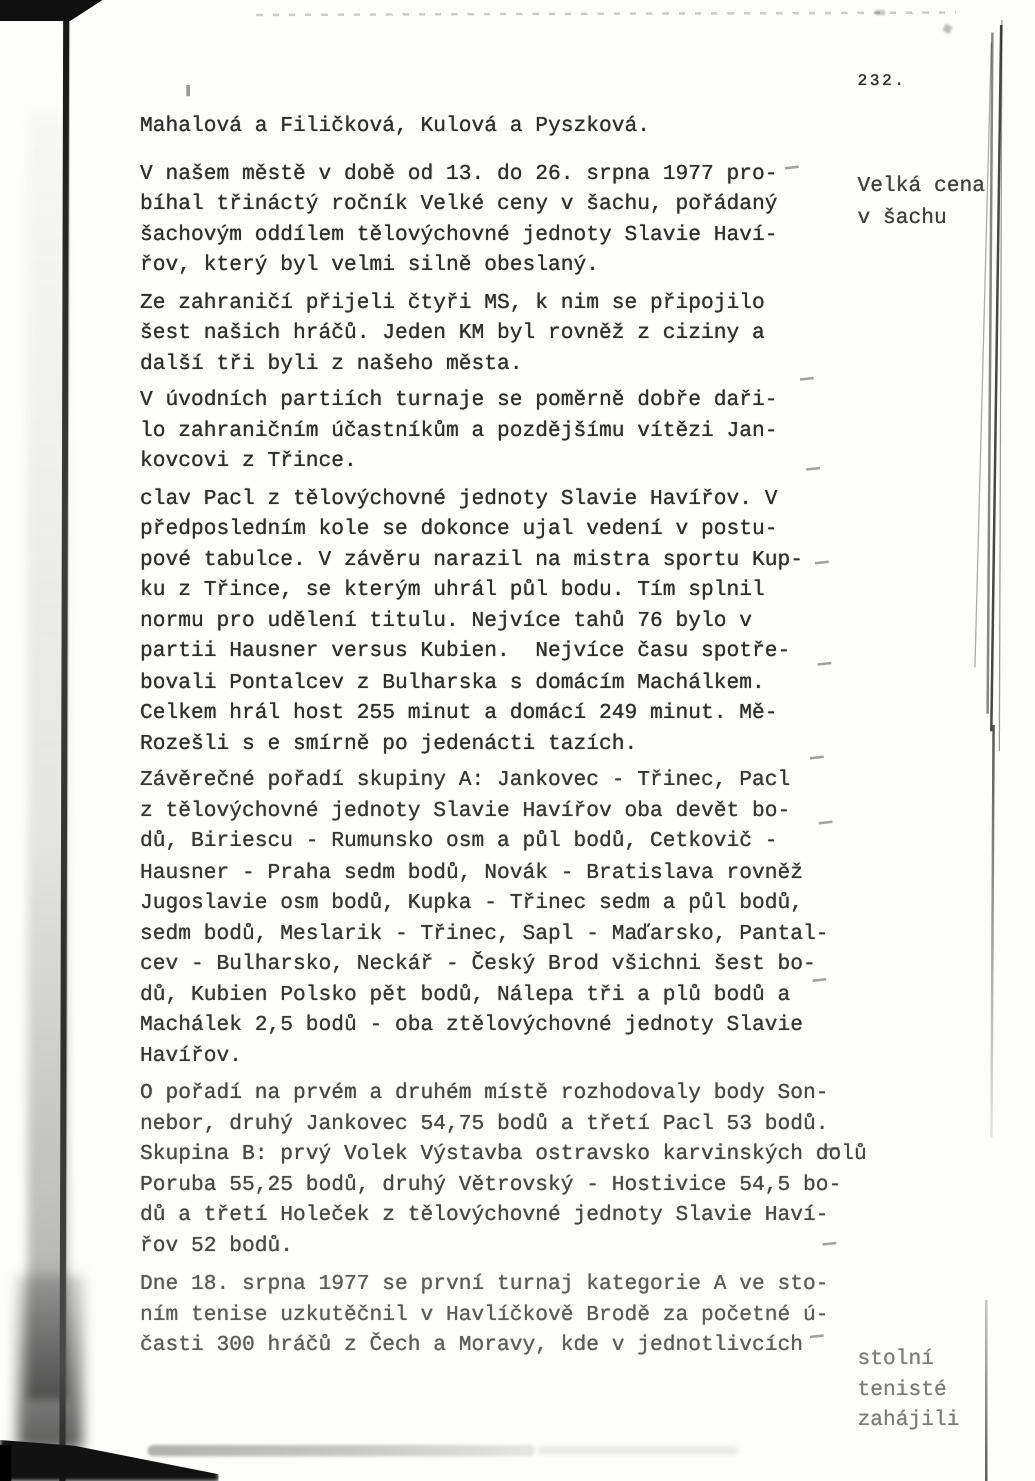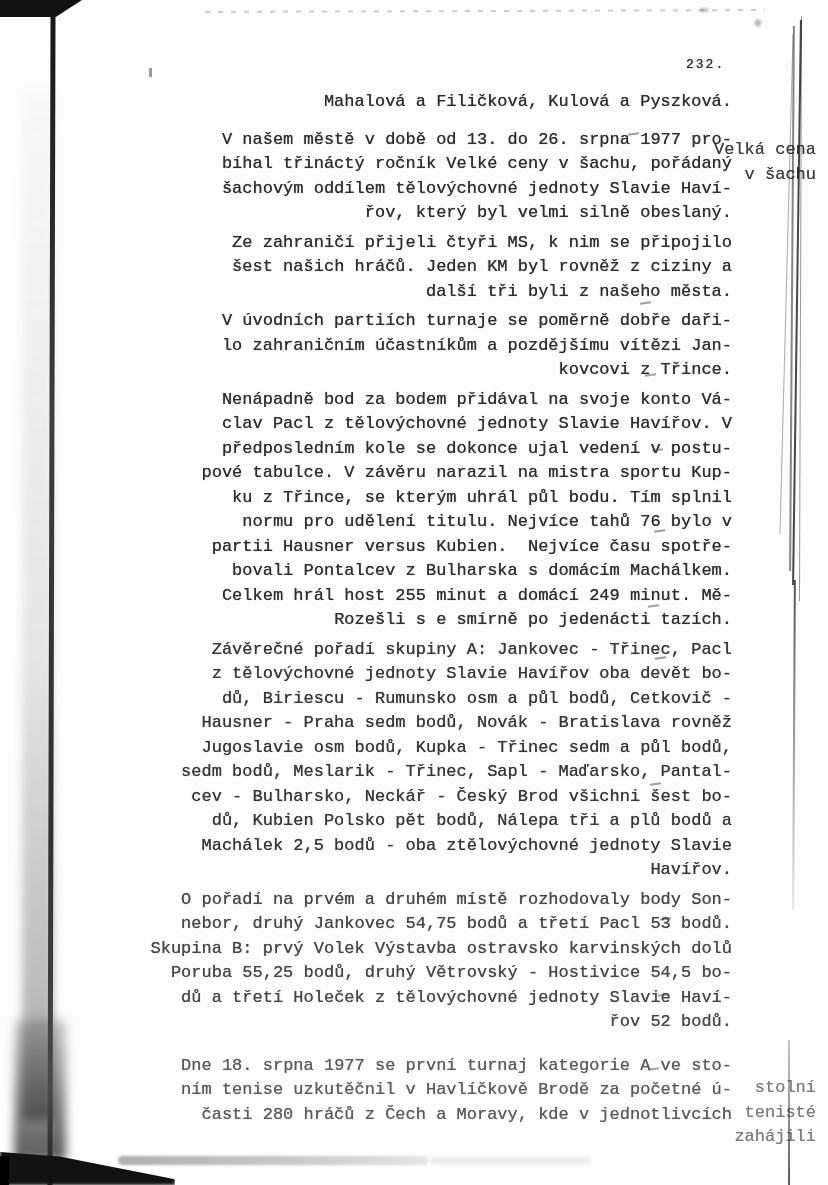--- a/index.html
+++ b/index.html
@@ -10,26 +10,26 @@
     overflow:hidden;
     font-family:"Liberation Mono","DejaVu Sans Mono",monospace;
     color:#2e2e2e;
   }
   
   .text-col{
     position:absolute;left:112px;top:90px;width:620px;
     font-size:17px;line-height:24.5px;
     text-shadow:0 0 0.7px rgba(35,35,35,0.85);
   }
-  .line{white-space:pre;height:24.5px;text-align:right;}
+  .line{white-space:pre;height:24.5px;}
   .heading{margin:0 0 13px 0;}
   .para{margin:0 0 5px 0;}
   .para.p5{opacity:.96;}
   .para.p6{opacity:.88;}
-  .para.p7{margin-top:19px;opacity:.78;}
+  .para.p7{margin-top:6px;opacity:.78;}
   .page-number{
     position:absolute;left:686px;top:57px;
     font-size:13px;letter-spacing:2px;
     text-shadow:0 0 0.7px rgba(35,35,35,0.9);
   }
   .margin-note{
     position:absolute;left:686px;width:130px;
     font-size:17px;line-height:23px;
     text-shadow:0 0 0.6px rgba(40,40,40,0.8);
   }
@@ -131,21 +131,20 @@
       <div class="line">další tři byli z našeho města.</div>
     </div>
 
     <div class="para p3">
       <div class="line">V úvodních partiích turnaje se poměrně dobře daři-</div>
       <div class="line">lo zahraničním účastníkům a pozdějšímu vítězi Jan-</div>
       <div class="line">kovcovi z Třince.</div>
     </div>
 
     <div class="para p4">
-      <div class="line">Nenápadně bod za bodem přidával na svoje konto Vá-</div>
       <div class="line">clav Pacl z tělovýchovné jednoty Slavie Havířov. V</div>
       <div class="line">předposledním kole se dokonce ujal vedení v postu-</div>
       <div class="line">pové tabulce. V závěru narazil na mistra sportu Kup-</div>
       <div class="line">ku z Třince, se kterým uhrál půl bodu. Tím splnil</div>
       <div class="line">normu pro udělení titulu. Nejvíce tahů 76 bylo v</div>
       <div class="line">partii Hausner versus Kubien.  Nejvíce času spotře-</div>
       <div class="line">bovali Pontalcev z Bulharska s domácím Machálkem.</div>
       <div class="line">Celkem hrál host 255 minut a domácí 249 minut. Mě-</div>
       <div class="line">Rozešli s e smírně po jedenácti tazích.</div>
     </div>
@@ -168,21 +167,21 @@
       <div class="line">nebor, druhý Jankovec 54,75 bodů a třetí Pacl 53 bodů.</div>
       <div class="line">Skupina B: prvý Volek Výstavba ostravsko karvinských dolů</div>
       <div class="line">Poruba 55,25 bodů, druhý Větrovský - Hostivice 54,5 bo-</div>
       <div class="line">dů a třetí Holeček z tělovýchovné jednoty Slavie Haví-</div>
       <div class="line">řov 52 bodů.</div>
     </div>
 
     <div class="para p7">
       <div class="line">Dne 18. srpna 1977 se první turnaj kategorie A ve sto-</div>
       <div class="line">ním tenise uzkutěčnil v Havlíčkově Brodě za početné ú-</div>
-      <div class="line">časti 280 hráčů z Čech a Moravy, kde v jednotlivcích</div>
+      <div class="line">časti 300 hráčů z Čech a Moravy, kde v jednotlivcích</div>
     </div>
   </div>
 
   <div class="margin-note note-chess">
     <div class="line">Velká cena</div>
     <div class="line">v šachu</div>
   </div>
 
   <div class="margin-note note-tennis">
     <div class="line">stolní</div>

